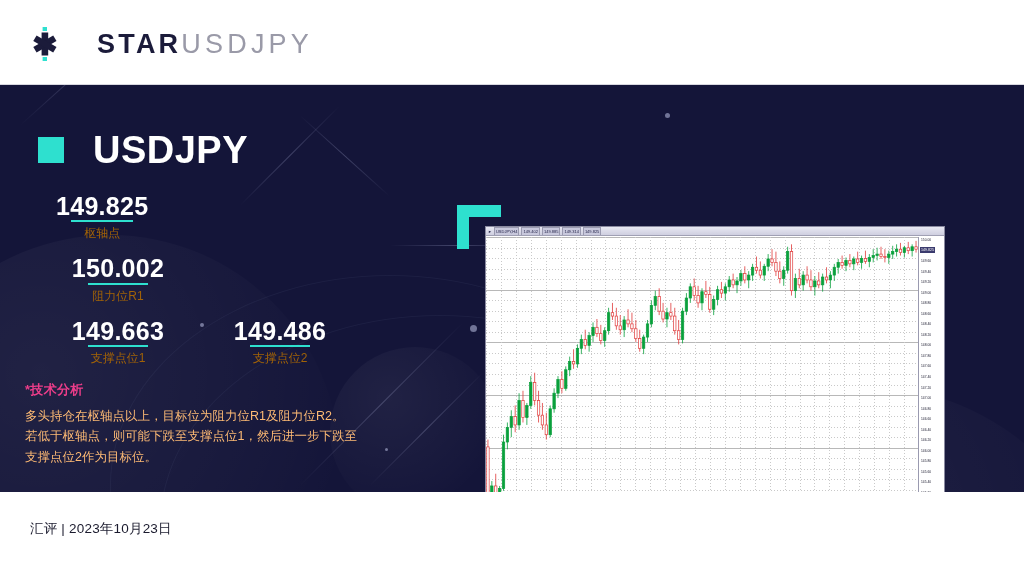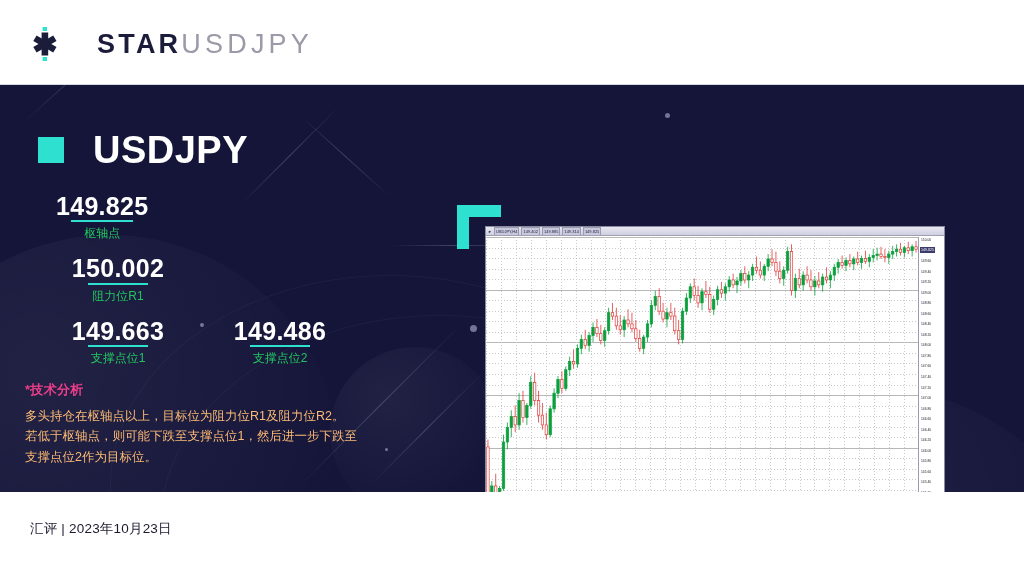--- a/index.html
+++ b/index.html
@@ -68,21 +68,21 @@
   }
 
   .levels { position:absolute; left:38px; top:108px; width:330px; }
   .lvl-block { display:inline-block; text-align:center; }
   .lvl-val {
     font-size:25px; font-weight:bold; color:#ffffff;
     letter-spacing:0.3px; line-height:1.05; white-space:nowrap;
   }
   .lvl-rule { height:2px; background:#2ee0cf; margin:1px auto 3px auto; }
   .lvl-lab {
-    font-size:12px; color:#22c55e; font-weight:normal; white-space:nowrap;
+    font-size:12px; color:#a16207; font-weight:normal; white-space:nowrap;
   }
 
   .row-pivot { text-align:left; padding-left:18px; }
   .row-pair { display:flex; gap:22px; margin-top:13px; padding-left:10px; }
   .row-pair .lvl-block { width:140px;text-align:center; }
 
   
   .analysis { position:absolute; left:25px; top:296px; width:380px; }
   .analysis-head {
     font-size:13px; font-weight:bold; color:#ee3d8a; margin-bottom:7px;

